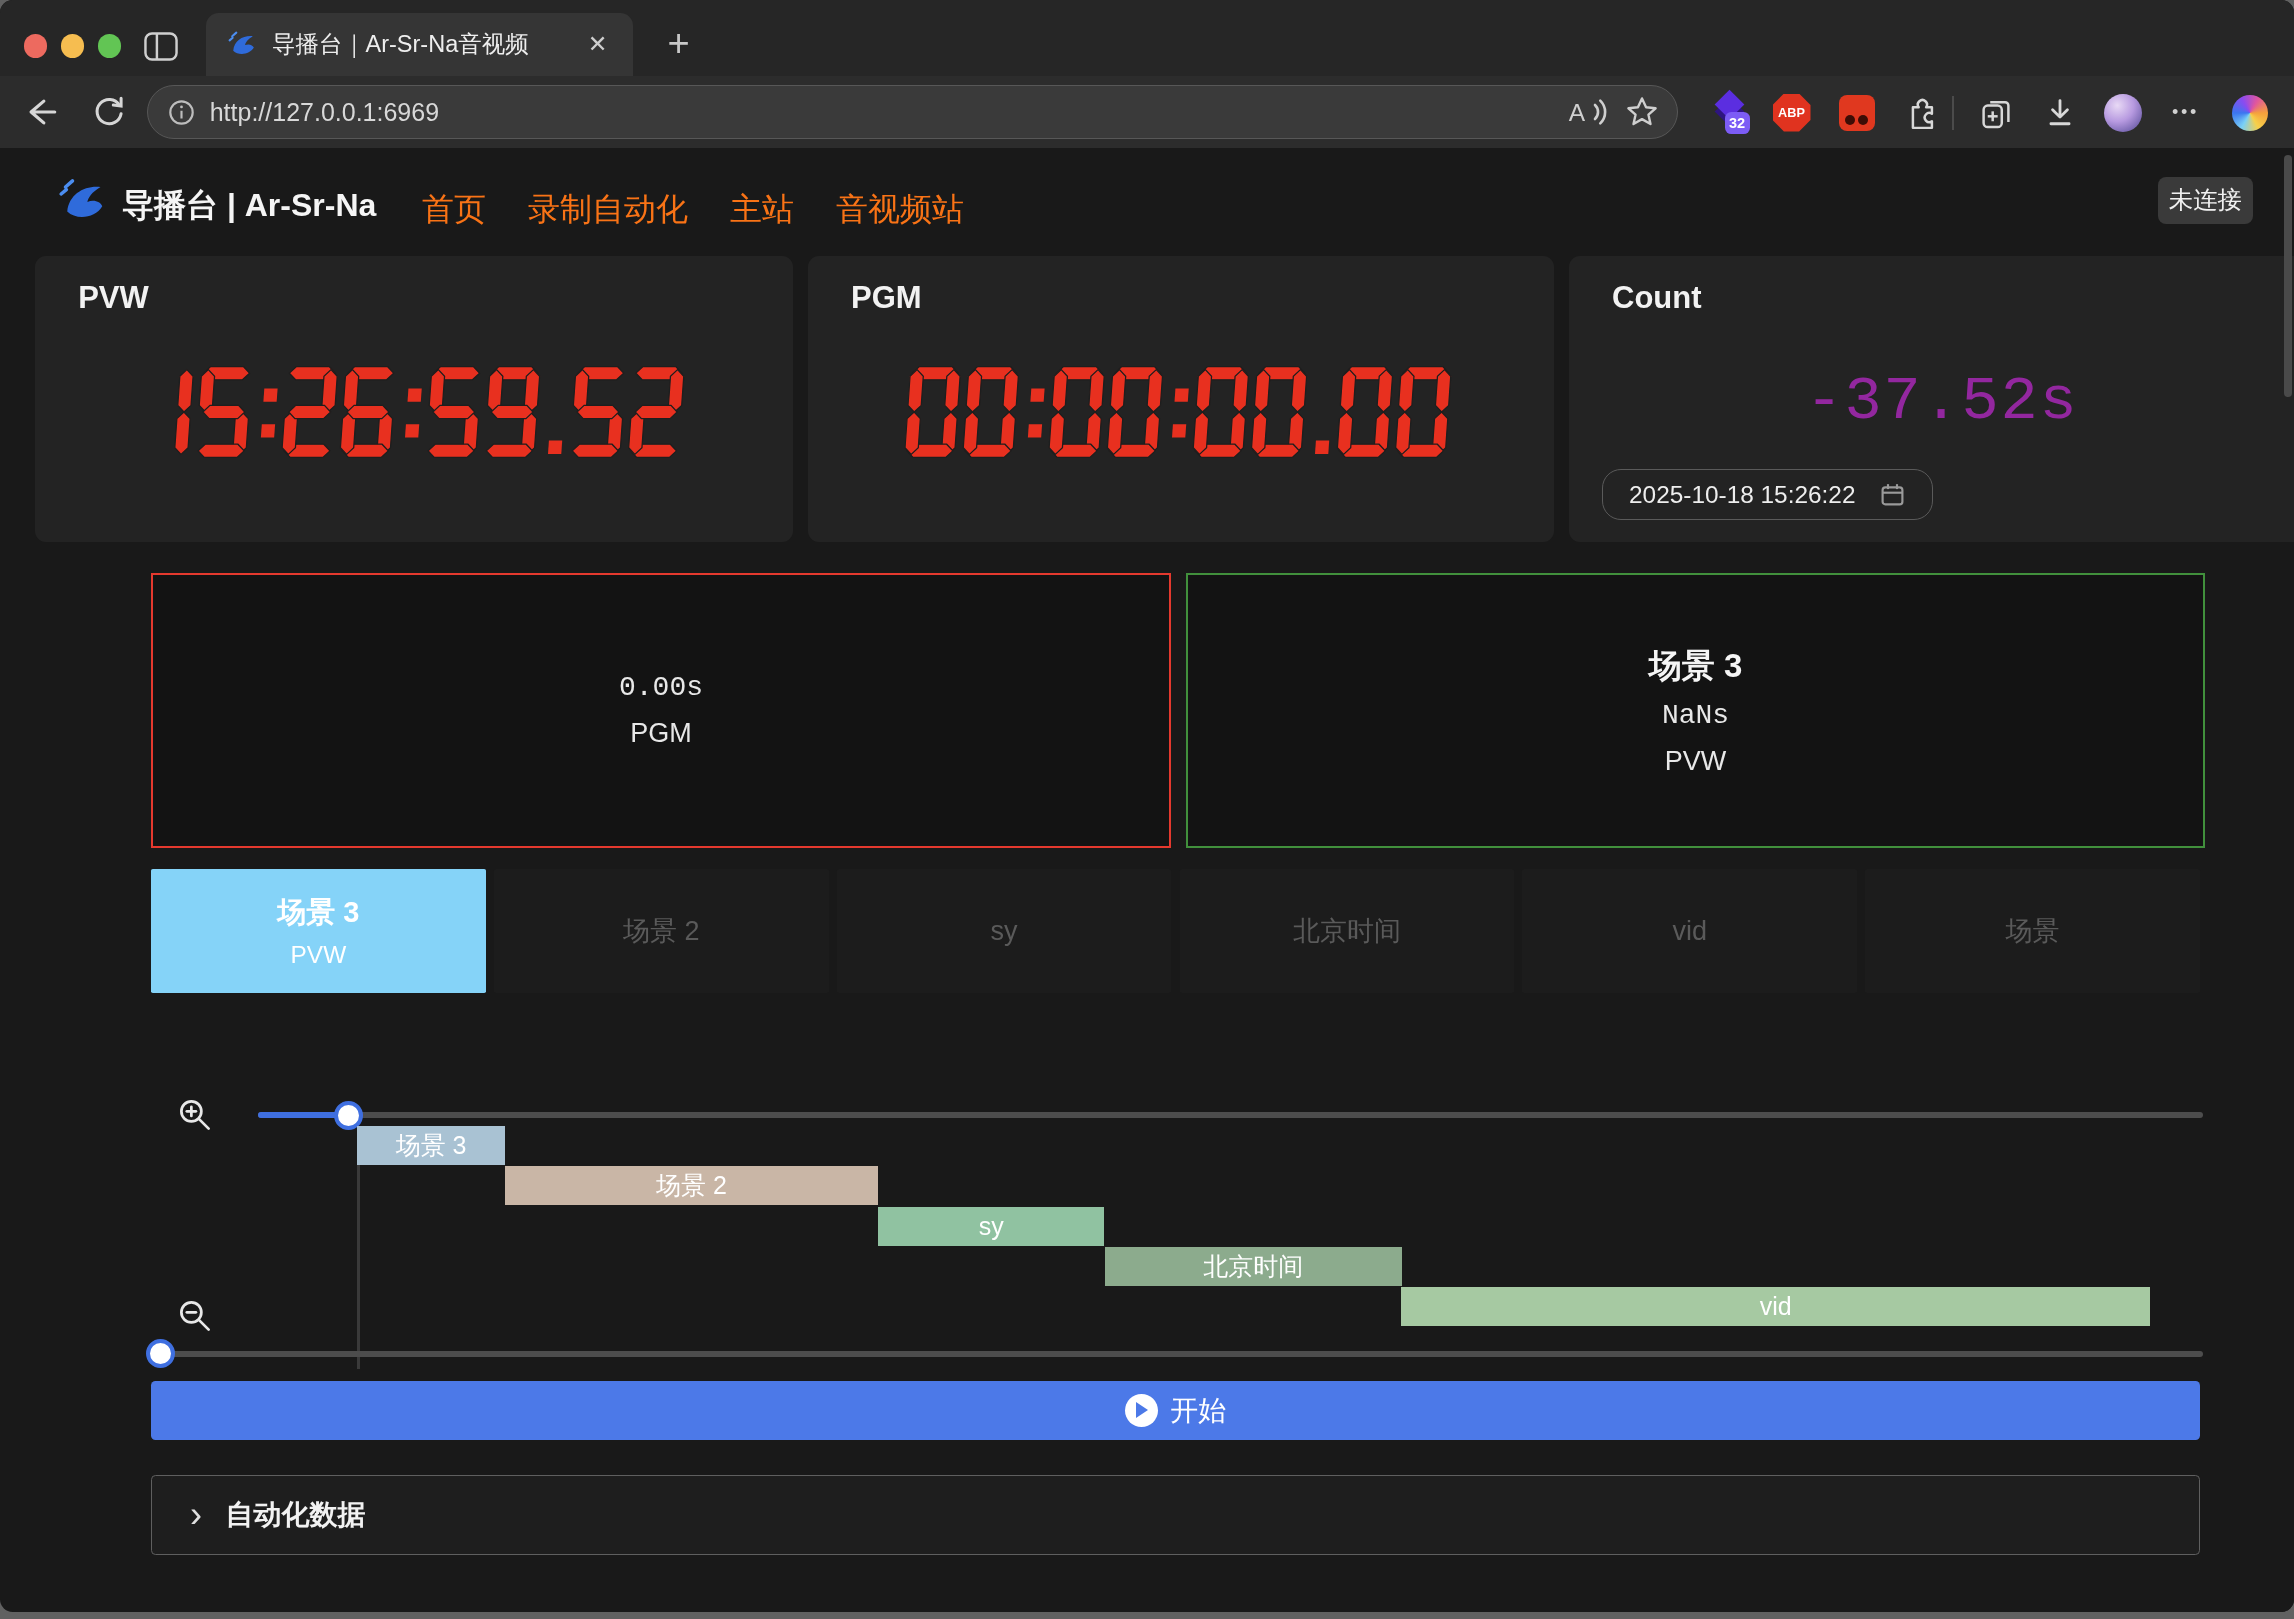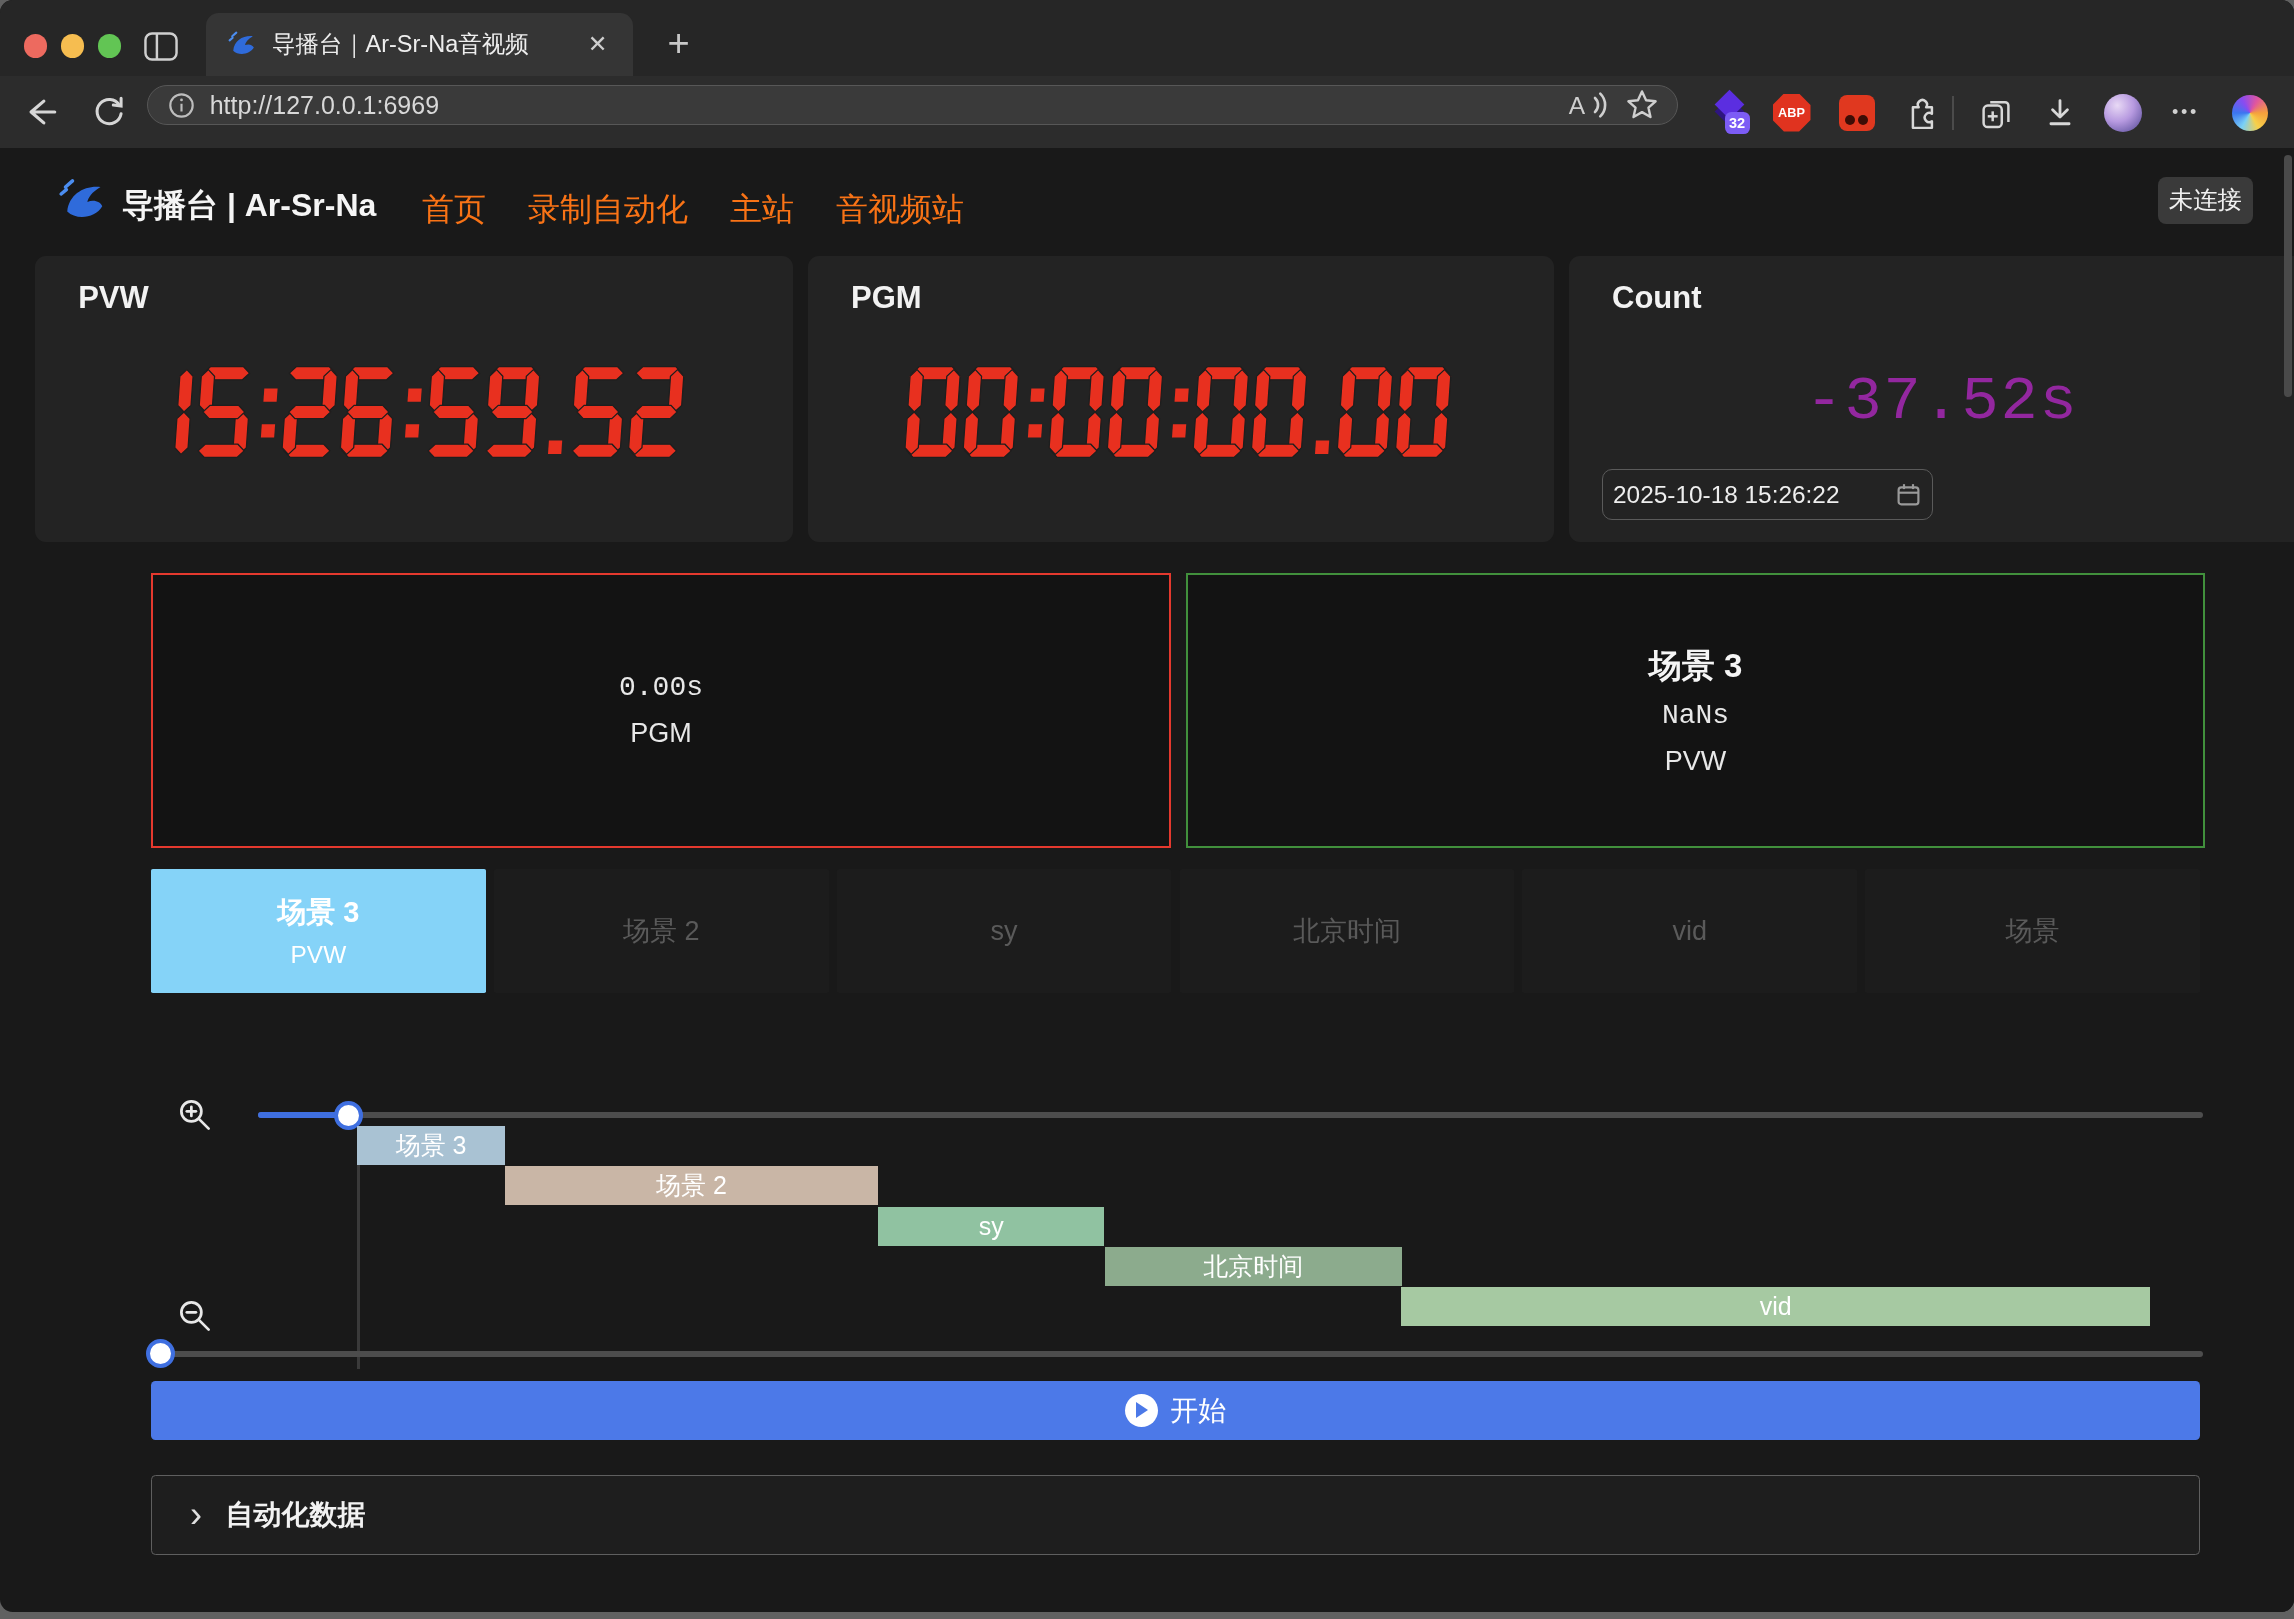--- a/index.html
+++ b/index.html
@@ -18,21 +18,21 @@
   .sidebar-btn { position:absolute; left:143px; top:30px; width:36px; height:33px; }
   .tab { position:absolute; left:206px; top:12.7px; width:427px; height:63px; background:#353535;
     border-radius:12.7px 12.7px 0 0; display:flex; align-items:center; padding:0 20px; gap:13px; }
   .tab-title { color:#eeeeee; font-size:23.5px; flex:1; white-space:nowrap; overflow:hidden; }
   .tab-close { color:#cfcfcf; font-size:23.5px; width:31px; text-align:center; }
   .newtab { position:absolute; left:653px; top:18px; color:#c8c8c8; font-size:38px; font-weight:300;
     width:51px; height:51px; display:flex; align-items:center; justify-content:center; }
 
   .toolbar { position:relative; height:72px; background:#2c2c2c; }
   .nav-arrow { position:absolute; top:14.5px; width:43px; height:43px; display:flex; align-items:center; justify-content:center; }
-  .addressbar { position:absolute; left:147px; top:9px; width:1531px; height:40px; background:#3a3a3a;
+  .addressbar { position:absolute; left:147px; top:9px; width:1531px; height:54px; background:#3a3a3a;
     border:0.9px solid #575757; border-radius:27px; display:flex; align-items:center; padding:0 18px; }
   .url-text { color:#d8d8d8; font-size:25px; margin-left:12.7px; flex:1; }
   .ext-icon { position:absolute; top:11px; width:51px; height:51px; display:flex; align-items:center; justify-content:center; }
   .sep { position:absolute; left:1952px; top:20px; width:1.8px; height:34px; background:#4b4b4b; }
   .avatar { width:38px; height:38px; border-radius:50%;
     background:radial-gradient(circle at 35% 30%, #e8d9f5, #b79ae0 45%, #7d6bb5 75%, #5a4a8a); }
   .copilot { width:36px; height:36px; border-radius:50%;
     background:conic-gradient(from 210deg,#7ad0f5,#3b76f0,#8a4bf0,#e0569e,#f5a03c,#f7d04a,#7ad0f5); }
   .ellipsis { color:#d0d0d0; font-size:18px; letter-spacing:2.7px; }
   .ext-purple { position:relative; width:40px; height:42px; }
@@ -62,21 +62,21 @@
   .panel { position:absolute; top:108px; height:286px; background:#232323; border-radius:11px; }
   .panel-label { position:absolute; left:43px; top:23.5px; color:#f2f2f2; font-size:31px; font-weight:bold; }
   .panel-pvw { left:7.2px;   width:758px; }
   .panel-pgm { left:780px; width:746px; }
   .panel-count { left:1541px; width:746px; }
   .clock { position:absolute; top:110px; left:0; right:0; display:flex; justify-content:center; }
   .clock svg { height:92px; transform:skewX(-4deg); }
   .count-value { position:absolute; top:110px; left:0; right:0; text-align:center;
     font-size:62px; letter-spacing:1.8px; }
   .datetime { position:absolute; left:33px; top:213px; width:331px; height:51px; border:0.9px solid #5a5a5a;
-    border-radius:10px; display:flex; align-items:center; justify-content:space-between; padding:0 10px; }
+    border-radius:19px; display:flex; align-items:center; justify-content:space-between; padding:0 26px; }
   .datetime span { color:#eeeeee; font-size:24.4px; }
 
   .monitor { position:absolute; top:425px; height:275px; background:#131313;
     display:flex; flex-direction:column; align-items:center; justify-content:center; }
   .monitor-pgm { left:123px; width:1020px; border:2.7px solid #e5392e; }
   .monitor-pvw { left:1158px; width:1019px; border:2.7px solid #41903c; }
   .m-dur { color:#e8e8e8; font-size:28px; }
   .m-tag { color:#e8e8e8; font-size:27px; margin-top:14.5px; }
   .m-scene { color:#f5f5f5; font-size:33px; font-weight:bold; margin-bottom:11px; }
 

